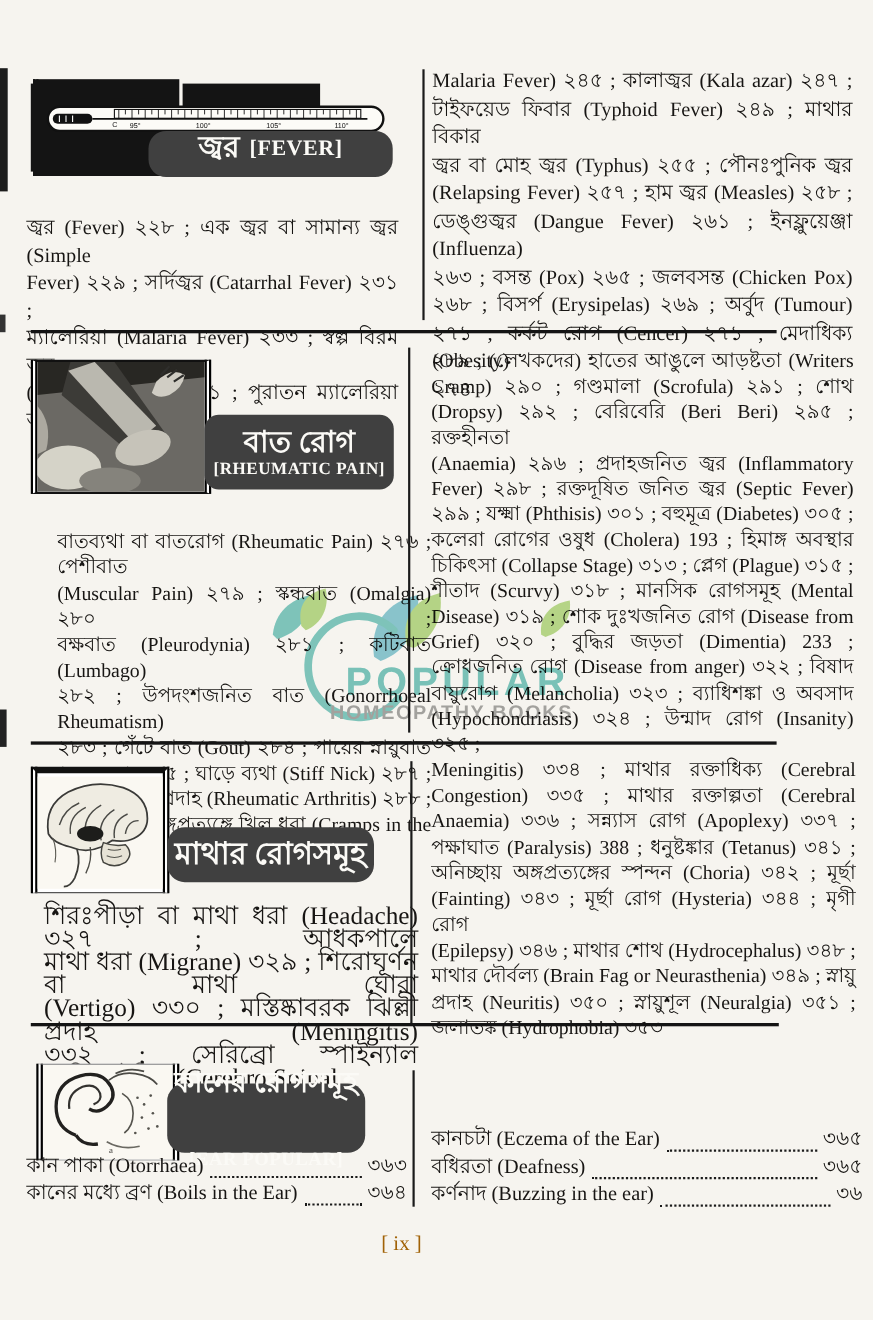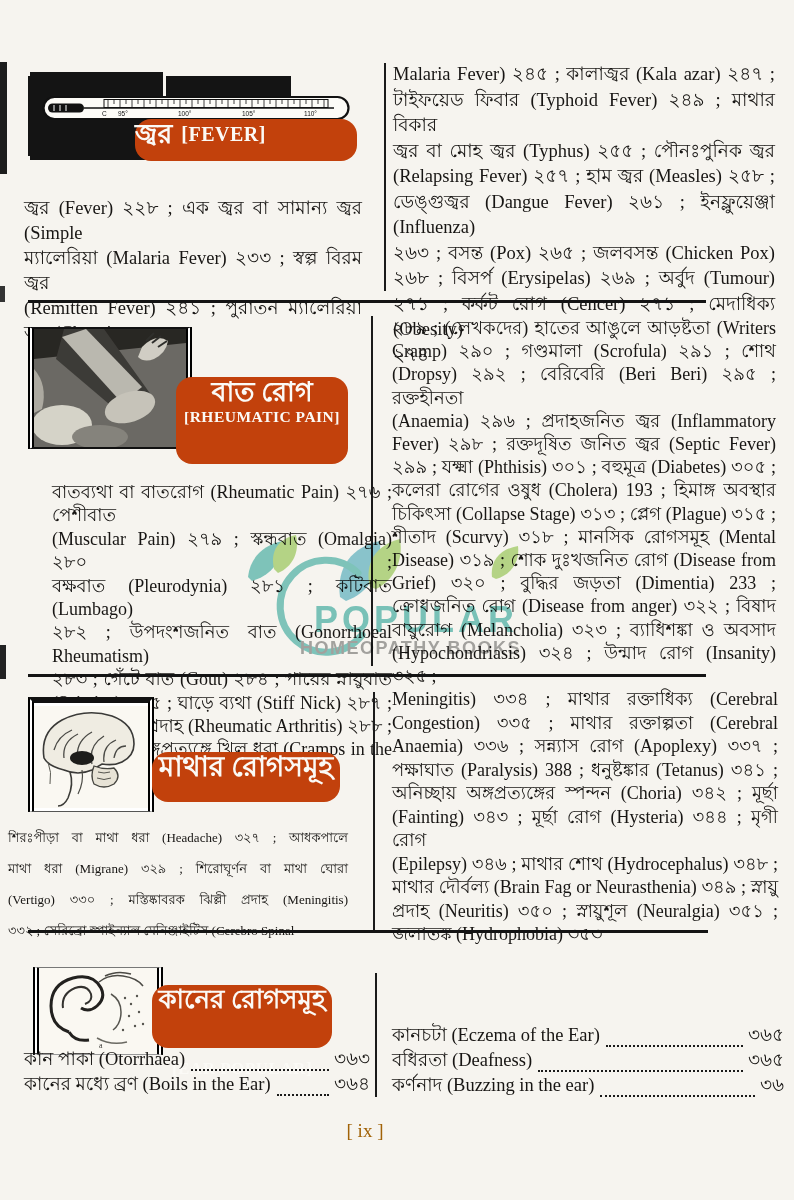--- a/index.html
+++ b/index.html
@@ -14,38 +14,38 @@
   
   .gutter{position:absolute; left:0; background:#1c1c1c;}
   
   .col{position:absolute;}
   .ln{text-align:justify; text-align-last:justify; white-space:normal;}
   .ln.end{text-align-last:left;}
   .col-s1l{left:24px; top:196px; width:338px; font-size:18.5px; line-height:25px;}
   .col-s1r{left:393px; top:62px;  width:382px; font-size:18.5px; line-height:25.5px;}
   .col-s2l{left:24px; top:481px; width:340px; font-size:18px;   line-height:23.4px;margin-left:28px;}
   .col-s2r{left:392px; top:317px; width:384px; font-size:18px;  line-height:23.2px;}
-  .col-s3l{left:8px; top:822px; width:340px; font-size:13px; line-height:31px;}
+  .col-s3l{left:40px; top:822px; width:340px; font-size:23px; line-height:21px;}
   .col-s3r{left:392px; top:688px; width:386px; font-size:18px;  line-height:23.5px;}
   
   .vdiv{position:absolute; width:2px; background:#1a1a1a;}
   .hdiv{position:absolute; height:3px; background:#141414;}
   
   .plate{
-    position:absolute; background:#c2410c; color:#fbfaf6;
+    position:absolute; background:#404040; color:#fbfaf6;
     border-radius:16px; display:flex; flex-direction:column;
-    align-items:center; text-align:center;
+    align-items:center; justify-content:center; text-align:center;
     font-weight:bold;
   }
   .plate .bn{font-size:28px; line-height:30px; white-space:nowrap;}
   .plate .en{font-size:17px; line-height:19px; letter-spacing:.5px; white-space:nowrap;}
   .plate-fever{left:135px; top:119px; width:222px; height:42px; flex-direction:row; gap:9px; align-items:baseline;}
   .plate-fever .bn{font-size:27px;}
   .plate-fever .en{font-size:20px; position:relative; top:-2px;}
-  .plate-rheum{left:176px; top:377px; width:172px; height:87px;}
+  .plate-rheum{left:186px; top:377px; width:172px; height:68px;border-radius:13px;}
   .plate-rheum .bn{font-size:27px;}
   .plate-rheum .en{font-size:15.5px;}
   .plate-head{left:152px; top:752px; width:188px; height:50px;}
   .plate-ear{left:152px; top:985px; width:180px; height:63px;gap:44px;}
   .plate-ear .bn{font-size:26px;}
   .plate-ear .en{font-size:17px;}
   
   .banner{position:absolute; left:30px; top:72px; width:128px; height:88px; background:#141414;
           border-left:5px double #141414; box-shadow:-6px 0 0 -4px #141414, 132px 0 0 -4px #141414;}
   .thermo{position:absolute; left:42px; top:92px; width:308px; height:32px;}
@@ -144,20 +144,21 @@
     </svg>
   </div>
 
   <div class="plate plate-fever">
     <span class="bn">জ্বর</span>
     <span class="en">[FEVER]</span>
   </div>
 
   <div class="col col-s1l">
     <div class="ln">জ্বর (Fever) ২২৮ ; এক জ্বর বা সামান্য জ্বর (Simple</div>
+    <div class="ln">Fever) ২২৯ ; সর্দিজ্বর (Catarrhal Fever) ২৩১ ;</div>
     <div class="ln">ম্যালেরিয়া (Malaria Fever) ২৩৩ ; স্বল্প বিরম জ্বর</div>
     <div class="ln end">(Remitten Fever) ২৪১ ; পুরাতন ম্যালেরিয়া জ্বর (Chronic</div>
   </div>
 
   <div class="col col-s1r">
     <div class="ln">Malaria Fever) ২৪৫ ; কালাজ্বর (Kala azar) ২৪৭ ;</div>
     <div class="ln">টাইফয়েড ফিবার (Typhoid Fever) ২৪৯ ; মাথার বিকার</div>
     <div class="ln">জ্বর বা মোহ জ্বর (Typhus) ২৫৫ ; পৌনঃপুনিক জ্বর</div>
     <div class="ln">(Relapsing Fever) ২৫৭ ; হাম জ্বর (Measles) ২৫৮ ;</div>
     <div class="ln">ডেঙ্গুজ্বর (Dangue Fever) ২৬১ ; ইনফ্লুয়েঞ্জা (Influenza)</div>

